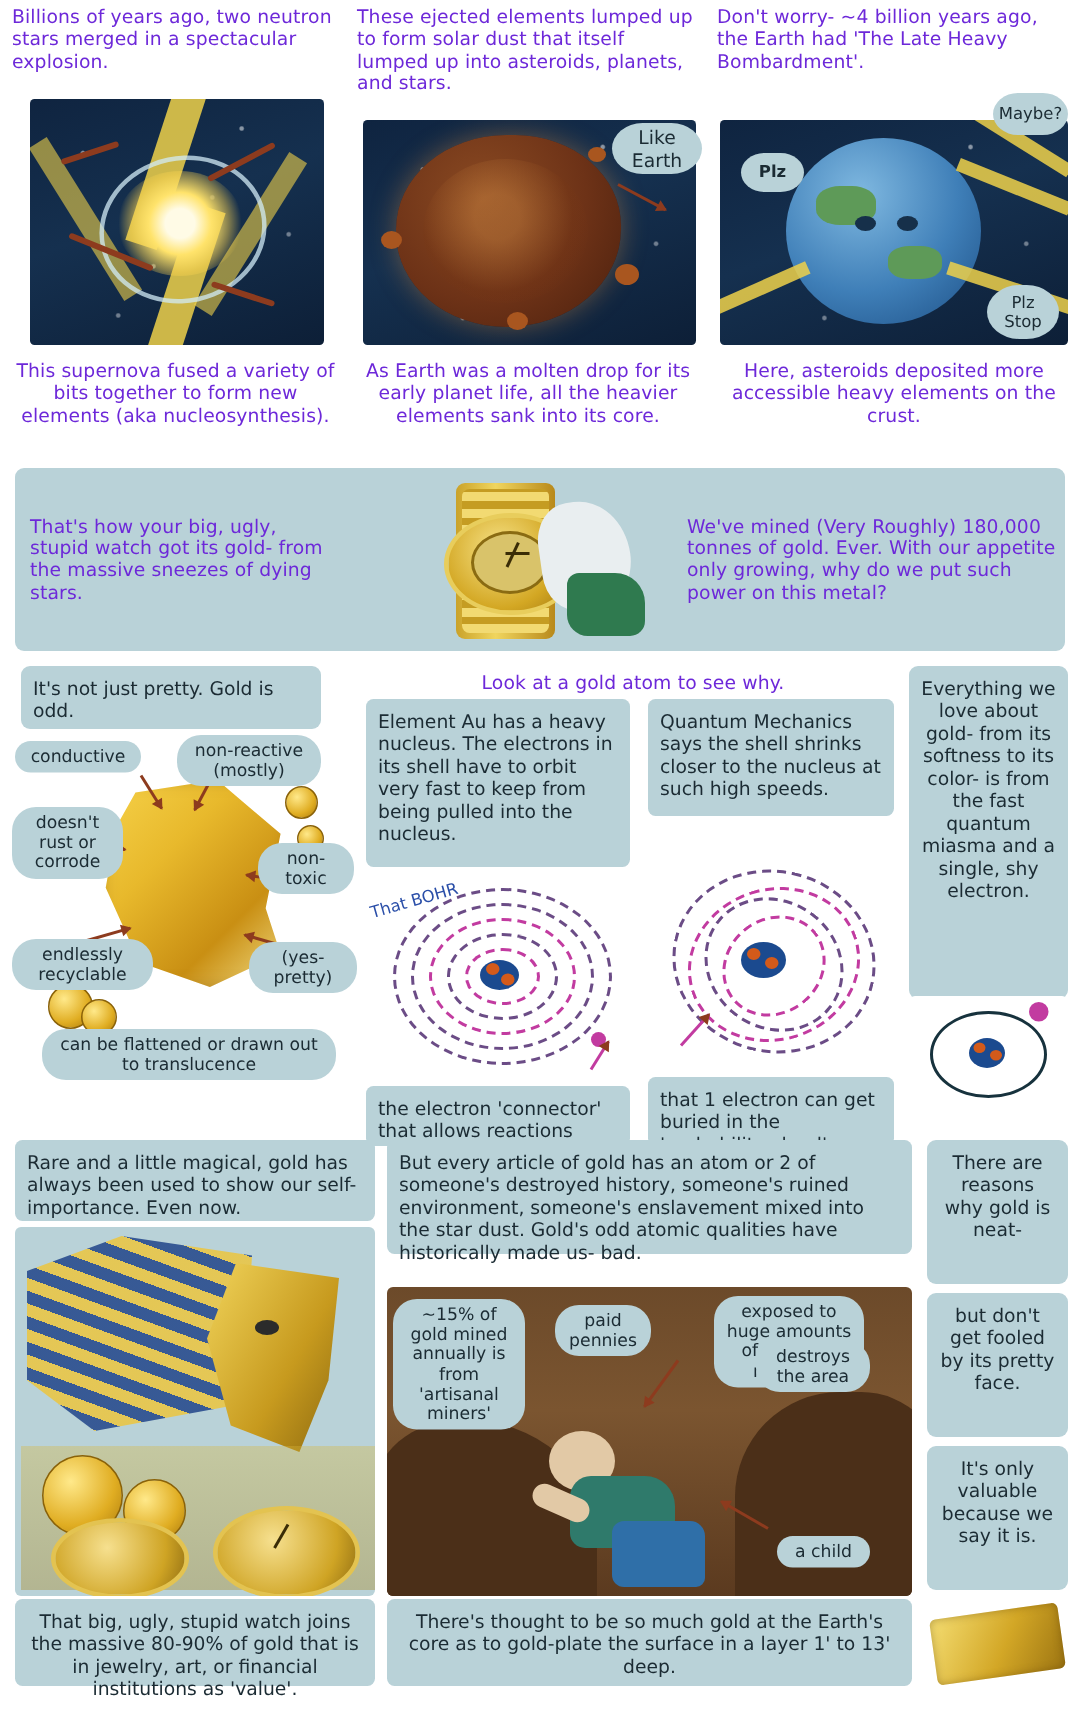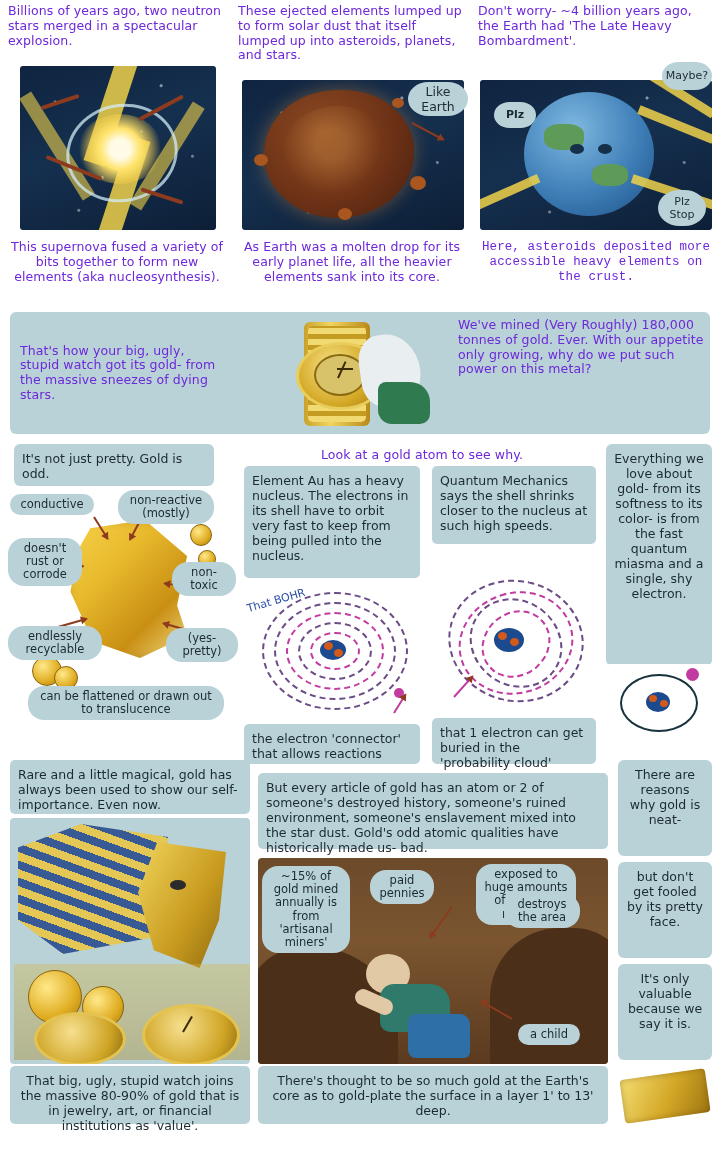--- a/index.html
+++ b/index.html
@@ -133,40 +133,40 @@
     </div>
     <div class="bubble" style="left:186px;top:58px;width:50px;height:28px;">
       <span class="t" style="font-size:11px;">Maybe?</span>
     </div>
     <div class="bubble" style="left:18px;top:98px;width:42px;height:26px;font-weight:bold;">
       <span class="t" style="font-size:11px;">Plz</span>
     </div>
     <div class="bubble" style="left:182px;top:186px;width:48px;height:36px;">
       <span class="t" style="font-size:11px;">Plz Stop</span>
     </div>
-    <div class="cap" style="position:absolute;left:0;top:236px;width:240px;font-family:Liberation Mono, monospace;">Here, asteroids deposited more accessible heavy elements on the crust.</div>
+    <div class="cap" style="position:absolute;left:0;top:236px;width:240px;">Here, asteroids deposited more accessible heavy elements on the crust.</div>
   </div>
 
   <div class="band" style="left:10px;top:312px;width:700px;height:122px;border-radius:6px;">
     <div style="position:absolute;left:10px;top:8px;width:206px;height:106px;display:flex;align-items:center;">
       <div class="cap left" style="width:206px;">That's how your big, ugly, stupid watch got its gold- from the massive sneezes of dying stars.</div>
     </div>
 
     <div style="position:absolute;left:276px;top:4px;width:150px;height:114px;">
       <div style="position:absolute;left:18px;top:6px;width:66px;height:104px;background:linear-gradient(90deg,#caa22a,#f0d55e 40%,#b8891a);border-radius:6px;"></div>
       <div style="position:absolute;left:22px;top:10px;width:58px;height:96px;background:repeating-linear-gradient(0deg,#f2da72 0 6px,#c59c22 6px 11px);border-radius:5px;"></div>
       <div style="position:absolute;left:10px;top:26px;width:84px;height:62px;border-radius:50%;background:radial-gradient(circle at 40% 35%,#f7e388,#d3a723 60%,#9c7210 100%);border:3px solid #e8cd5c;"></div>
       <div style="position:absolute;left:28px;top:38px;width:48px;height:38px;border-radius:50%;background:#d9c36a;border:2px solid #8a6b12;"></div>
       <div style="position:absolute;left:51px;top:44px;width:2px;height:18px;background:#3a2c06;transform-origin:bottom center;transform:rotate(25deg);"></div>
       <div style="position:absolute;left:51px;top:52px;width:16px;height:2px;background:#3a2c06;"></div>
       <div style="position:absolute;left:74px;top:18px;width:60px;height:72px;background:#e9eef0;border-radius:40% 60% 50% 40%;transform:rotate(-8deg);"></div>
       <div style="position:absolute;left:92px;top:66px;width:52px;height:42px;background:#2f7a4f;border-radius:8px 20px 10px 14px;"></div>
     </div>
 
-    <div style="position:absolute;left:448px;top:6px;width:246px;height:110px;display:flex;">
+    <div style="position:absolute;left:448px;top:6px;width:246px;height:110px;display:flex;align-items:center;">
       <div class="cap left" style="width:246px;">We've mined (Very Roughly) 180,000 tonnes of gold. Ever. With our appetite only growing, why do we put such power on this metal?</div>
     </div>
   </div>
 
   <div class="blockbox" style="left:14px;top:444px;width:200px;height:42px;border-radius:6px;">
     <div class="t" style="text-align:left;">It's not just pretty. Gold is odd.</div>
   </div>
 
   <div style="position:absolute;left:246px;top:444px;width:352px;text-align:center;">
     <span class="cap">Look at a gold atom to see why.</span>
@@ -256,21 +256,21 @@
     <div class="coin" style="left:72px;top:168px;width:40px;height:40px;"></div>
     <div style="position:absolute;left:24px;top:194px;width:86px;height:48px;border-radius:50%;background:radial-gradient(circle at 40% 35%,#f6e08f,#cfa424 65%,#8c6a12);border:3px solid #e3c351;"></div>
     <div style="position:absolute;left:132px;top:186px;width:92px;height:56px;border-radius:50%;background:radial-gradient(circle at 40% 35%,#f6e08f,#cfa424 65%,#8c6a12);border:3px solid #e3c351;"></div>
     <div style="position:absolute;left:172px;top:196px;width:2px;height:18px;background:#3a2c06;transform-origin:bottom center;transform:rotate(30deg);"></div>
   </div>
 
   <div class="blockbox" style="left:10px;top:1066px;width:240px;height:58px;border-radius:5px;">
     <div class="t" style="text-align:center;">That big, ugly, stupid watch joins the massive 80-90% of gold that is in jewelry, art, or financial institutions as 'value'.</div>
   </div>
 
-  <div class="blockbox" style="left:258px;top:760px;width:350px;height:76px;border-radius:5px;margin-top:13px;">
+  <div class="blockbox" style="left:258px;top:760px;width:350px;height:76px;border-radius:5px;">
     <div class="t" style="text-align:left;">But every article of gold has an atom or 2 of someone's destroyed history, someone's ruined environment, someone's enslavement mixed into the star dust. Gold's odd atomic qualities have historically made us- bad.</div>
   </div>
 
   <div class="art" style="left:258px;top:858px;width:350px;height:206px;border-radius:4px;background:linear-gradient(180deg,#6c4a2a 0%,#7b5530 40%,#5b3a1f 100%);">
     <div style="position:absolute;left:-10px;top:88px;width:150px;height:130px;background:#4b2f18;border-radius:40% 60% 0 0;"></div>
     <div style="position:absolute;left:232px;top:70px;width:140px;height:140px;background:#4b2f18;border-radius:50% 40% 0 0;"></div>
     <div style="position:absolute;left:108px;top:96px;width:44px;height:40px;border-radius:50%;background:#e2c9a6;"></div>
     <div style="position:absolute;left:122px;top:126px;width:70px;height:48px;background:#2f7a6b;border-radius:14px 20px 6px 10px;"></div>
     <div style="position:absolute;left:150px;top:156px;width:62px;height:44px;background:#2f6fa8;border-radius:8px 10px 6px 8px;"></div>
     <div style="position:absolute;left:96px;top:136px;width:40px;height:16px;background:#e2c9a6;border-radius:8px;transform:rotate(24deg);"></div>

